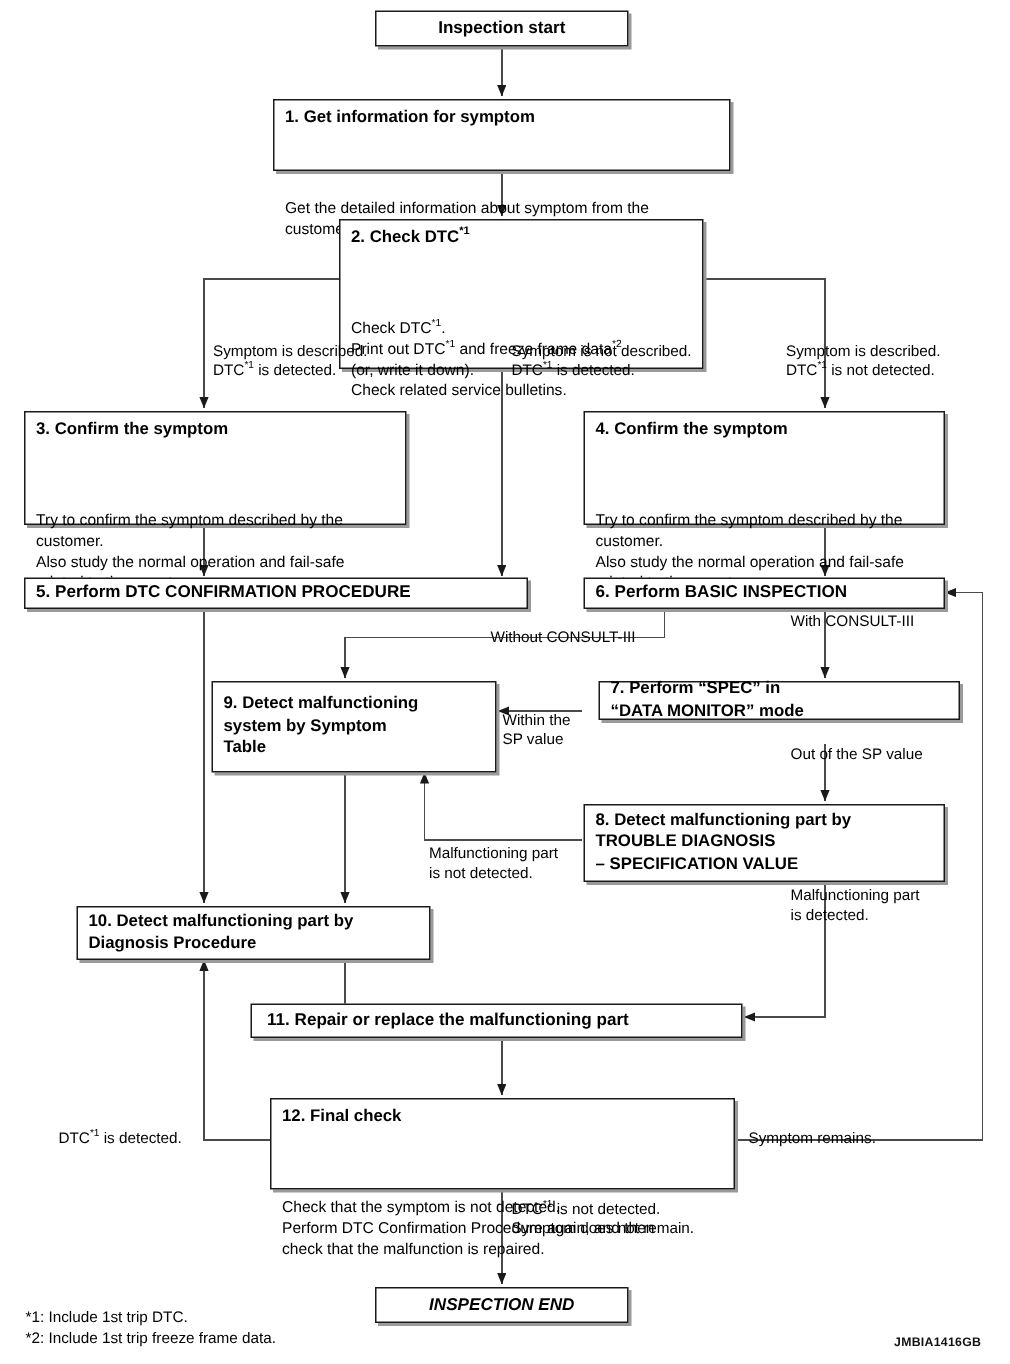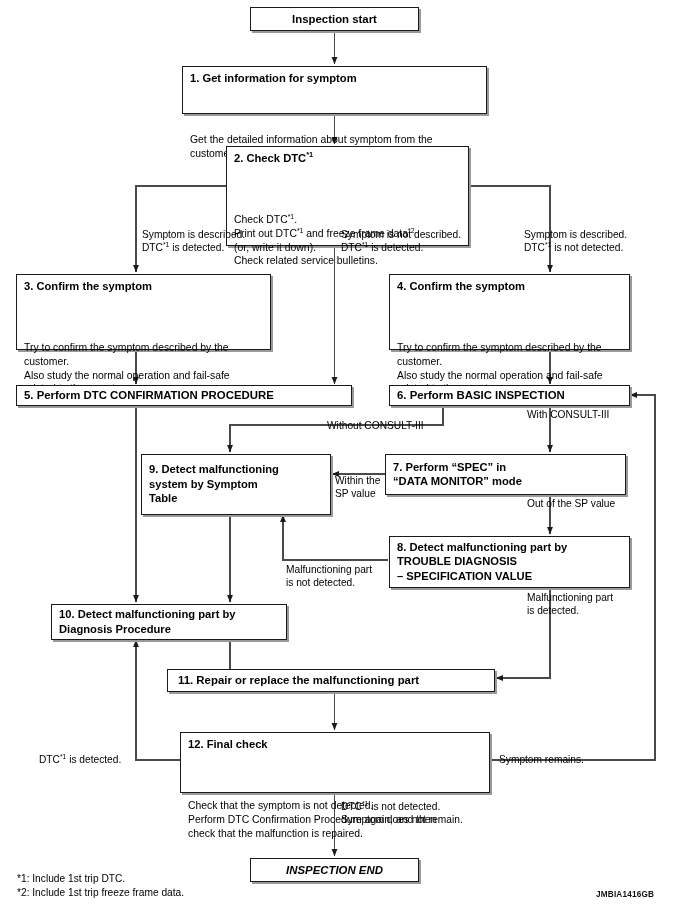--- a/index.html
+++ b/index.html
@@ -184,21 +184,21 @@
   </div>
 
   <div class="box lead" style="left:16px; top:385px; width:336px; height:21px; padding-left:7px;">
     <span class="title">5. Perform DTC CONFIRMATION PROCEDURE</span>
   </div>
 
   <div class="box lead" style="left:389px; top:385px; width:241px; height:21px; padding-left:7px;">
     <span class="title">6. Perform BASIC INSPECTION</span>
   </div>
 
-  <div class="box pad" style="left:385px; top:454px; width:241px; height:41px; display:flex; flex-direction:column; justify-content:center;">
+  <div class="box pad" style="left:399px; top:454px; width:241px; height:26px; display:flex; flex-direction:column; justify-content:center;">
     <div class="title">7. Perform “SPEC” in
     “DATA MONITOR” mode</div>
   </div>
 
   <div class="box pad" style="left:389px; top:536px; width:241px; height:52px; display:flex; flex-direction:column; justify-content:center;">
     <div class="title">8. Detect malfunctioning part by
     TROUBLE DIAGNOSIS
     – SPECIFICATION VALUE</div>
   </div>
 

